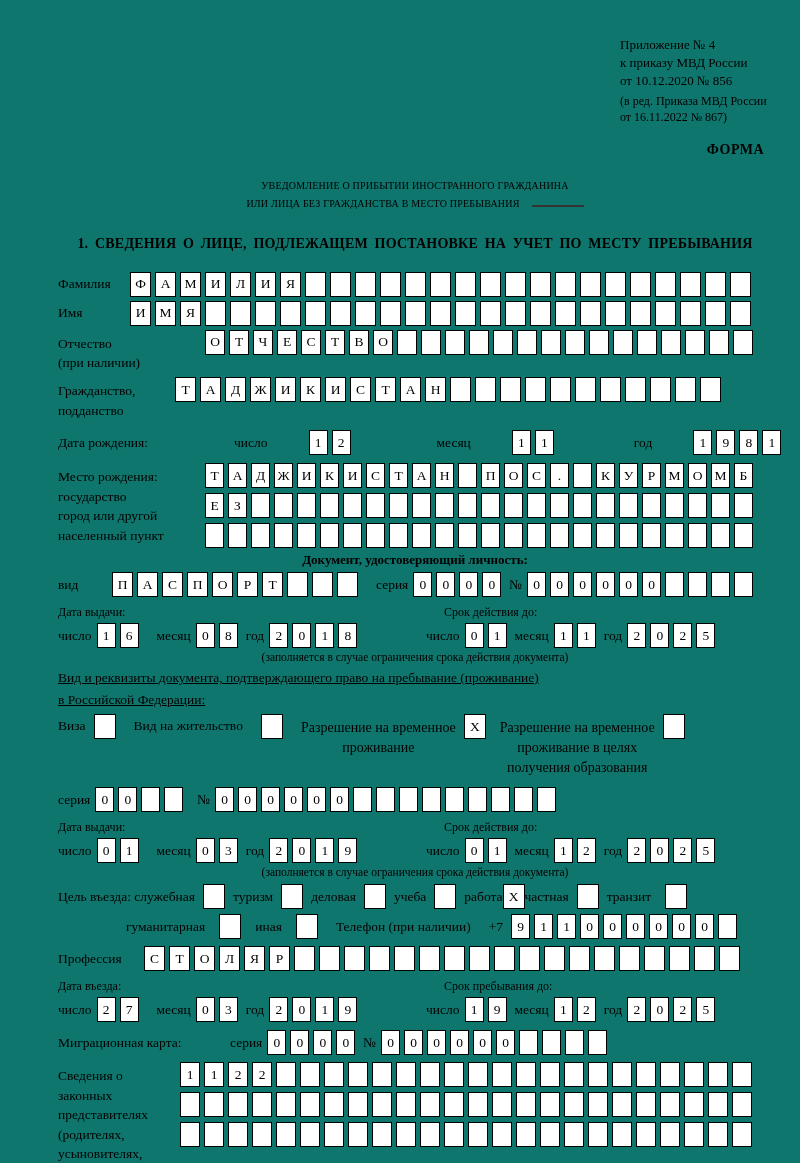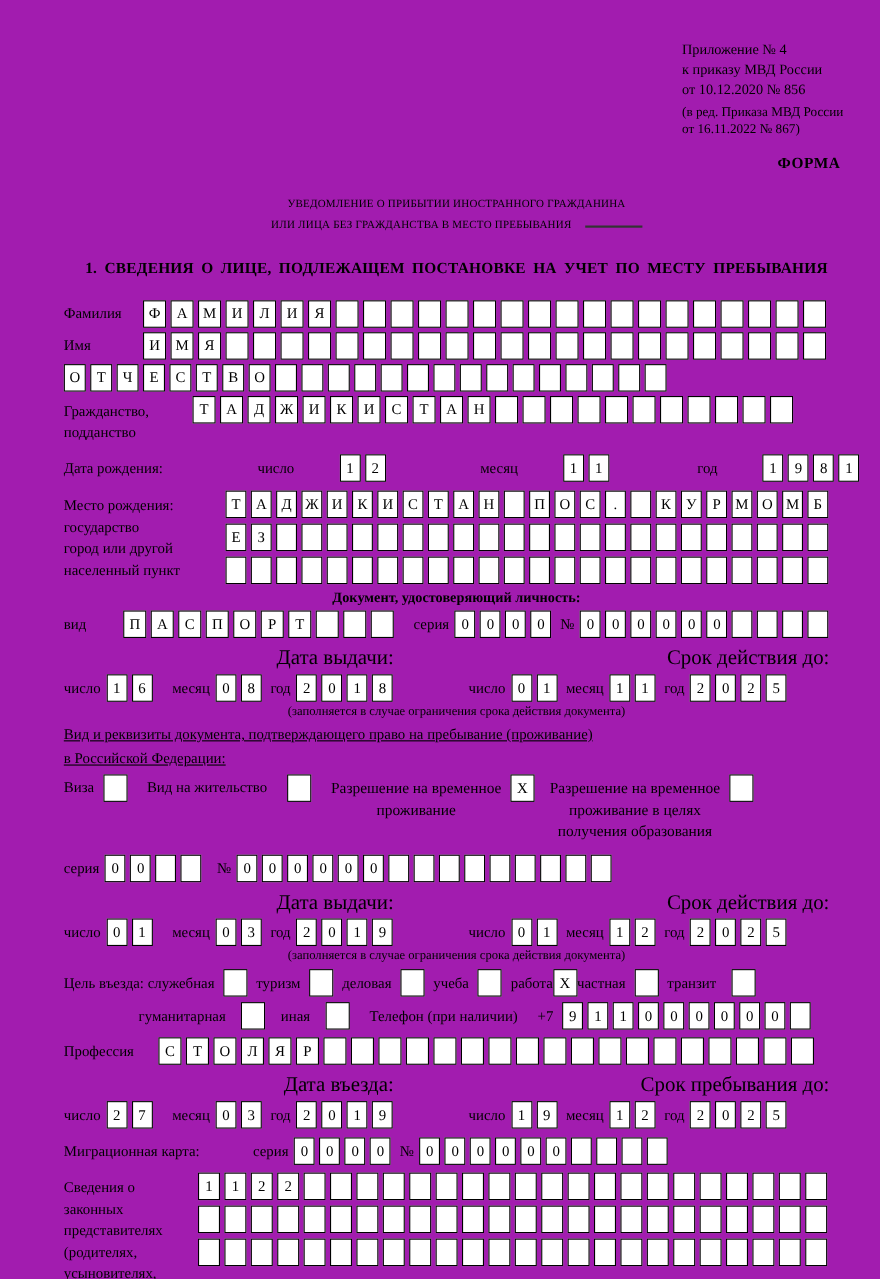--- a/index.html
+++ b/index.html
@@ -1,18 +1,18 @@
 <!DOCTYPE html>
 <html><head>
 <meta charset="utf-8">
 <style>
   * { box-sizing: border-box; }
   html,body { margin:0; padding:0; background:#fff; }
   body { font-family:"Liberation Serif","DejaVu Serif",serif; color:#000; }
-  .page { width:800px; height:1163px; background:#a21caf; padding:36px 28px 10px 58px; overflow:hidden; position:relative; }
+  .page { width:800px; height:1163px; background:#0f766e; padding:36px 28px 10px 58px; overflow:hidden; position:relative; }
 
   
   .hdr { margin-left:562px; font-size:13px; line-height:1.38; }
   .hdr-small { font-size:12px; margin-top:3px; line-height:1.38; }
   .forma { text-align:right; font-weight:bold; font-size:14px; margin:16px 8px 0 0; letter-spacing:.5px; }
 
   .title { text-align:center; font-weight:normal; font-size:10px; margin-top:20px; line-height:1.55; letter-spacing:.2px; }
   .title-underline { display:inline-block; width:52px; border-bottom:2px solid #333; margin-left:12px; height:14px; }
 
   .sec-heading { font-weight:bold; font-size:14px; margin-top:24px; text-align:center; word-spacing:3px; letter-spacing:.2px; white-space:nowrap; }
@@ -33,21 +33,21 @@
   .cells.dg .cell { width:19px; }
   .stack { display:flex; flex-direction:column; gap:5px; }
 
   .chk { width:22px; height:25px; border:1.5px solid #000; display:flex; align-items:center; justify-content:center;
          font-size:13.5px; flex:none; background:#fff; }
 
   
   .dcols { display:flex; margin-top:8px; }
   .dcol-l { width:368px; flex:none; }
   .dcol-r { flex:1; }
-  .dhead { font-size:19px; text-align:right; }
+  .dhead { font-size:12px; text-align:left; }
   .dhead.l { width:300px; }
   .dhead.r { width:310px; margin-left:18px; }
   .drow { display:flex; align-items:center; margin-top:3px; }
   .dword { font-size:13.5px; margin-right:5px; flex:none; }
   .gap8 { width:8px; flex:none; } .gap14 { width:14px; flex:none; } .gap18 { width:18px; flex:none; }
   .note { font-size:11.5px; text-align:center; margin-top:3px; }
 
   .plain { font-size:13.5px; line-height:1.6;text-decoration:underline; }
   .opt2 { font-size:14px; text-align:center; line-height:1.4; }
 </style>
@@ -133,20 +133,24 @@
         <span class="cell"></span>
         <span class="cell"></span>
         <span class="cell"></span>
         <span class="cell"></span>
         <span class="cell"></span>
         <span class="cell"></span>
       </span>
   </div>
 
   <div class="frow top">
+    <span class="lbl2 w147 pt">
+      <span>Отчество</span><br>
+      <span>(при наличии)</span>
+    </span>
     <span class="cells md">
         <span class="cell">О</span>
         <span class="cell">Т</span>
         <span class="cell">Ч</span>
         <span class="cell">Е</span>
         <span class="cell">С</span>
         <span class="cell">Т</span>
         <span class="cell">В</span>
         <span class="cell">О</span>
         <span class="cell"></span>

